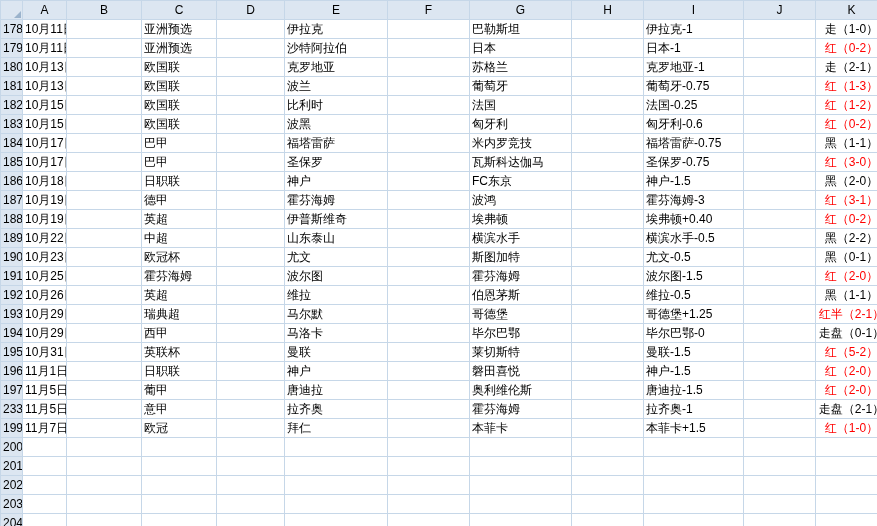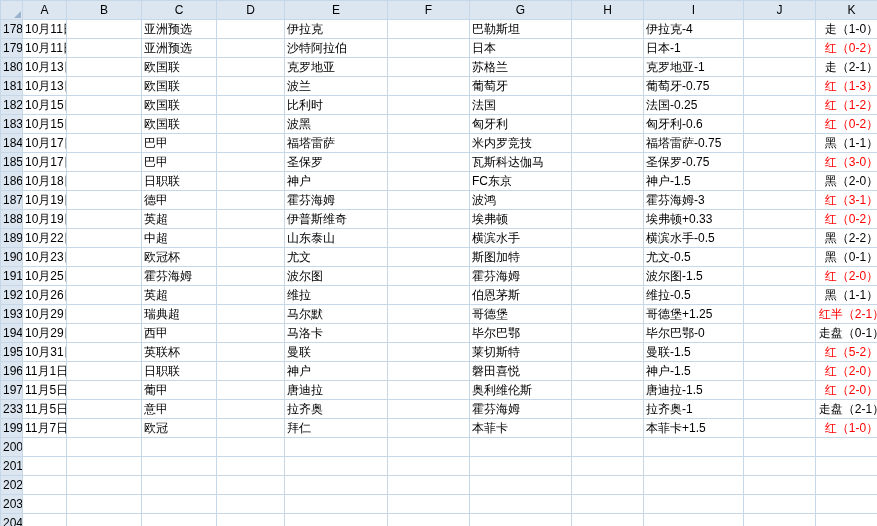--- a/index.html
+++ b/index.html
@@ -125,21 +125,21 @@
         <tr>
           <td class="rowhdr">178</td>
           <td>10月11日02：00</td>
           <td></td>
           <td>亚洲预选</td>
           <td></td>
           <td>伊拉克</td>
           <td></td>
           <td>巴勒斯坦</td>
           <td></td>
-          <td>伊拉克-4</td>
+          <td>伊拉克-1</td>
           <td></td>
           <td class="blk ctr">走（1-0）</td>
         </tr>
         <tr>
           <td class="rowhdr">179</td>
           <td>10月11日02：00</td>
           <td></td>
           <td>亚洲预选</td>
           <td></td>
           <td>沙特阿拉伯</td>
@@ -265,21 +265,21 @@
         <tr>
           <td class="rowhdr">188</td>
           <td>10月19日22：00</td>
           <td></td>
           <td>英超</td>
           <td></td>
           <td>伊普斯维奇</td>
           <td></td>
           <td>埃弗顿</td>
           <td></td>
-          <td>埃弗顿+0.33</td>
+          <td>埃弗顿+0.40</td>
           <td></td>
           <td class="red ctr">红（0-2）</td>
         </tr>
         <tr>
           <td class="rowhdr">189</td>
           <td>10月22日20：00</td>
           <td></td>
           <td>中超</td>
           <td></td>
           <td>山东泰山</td>

